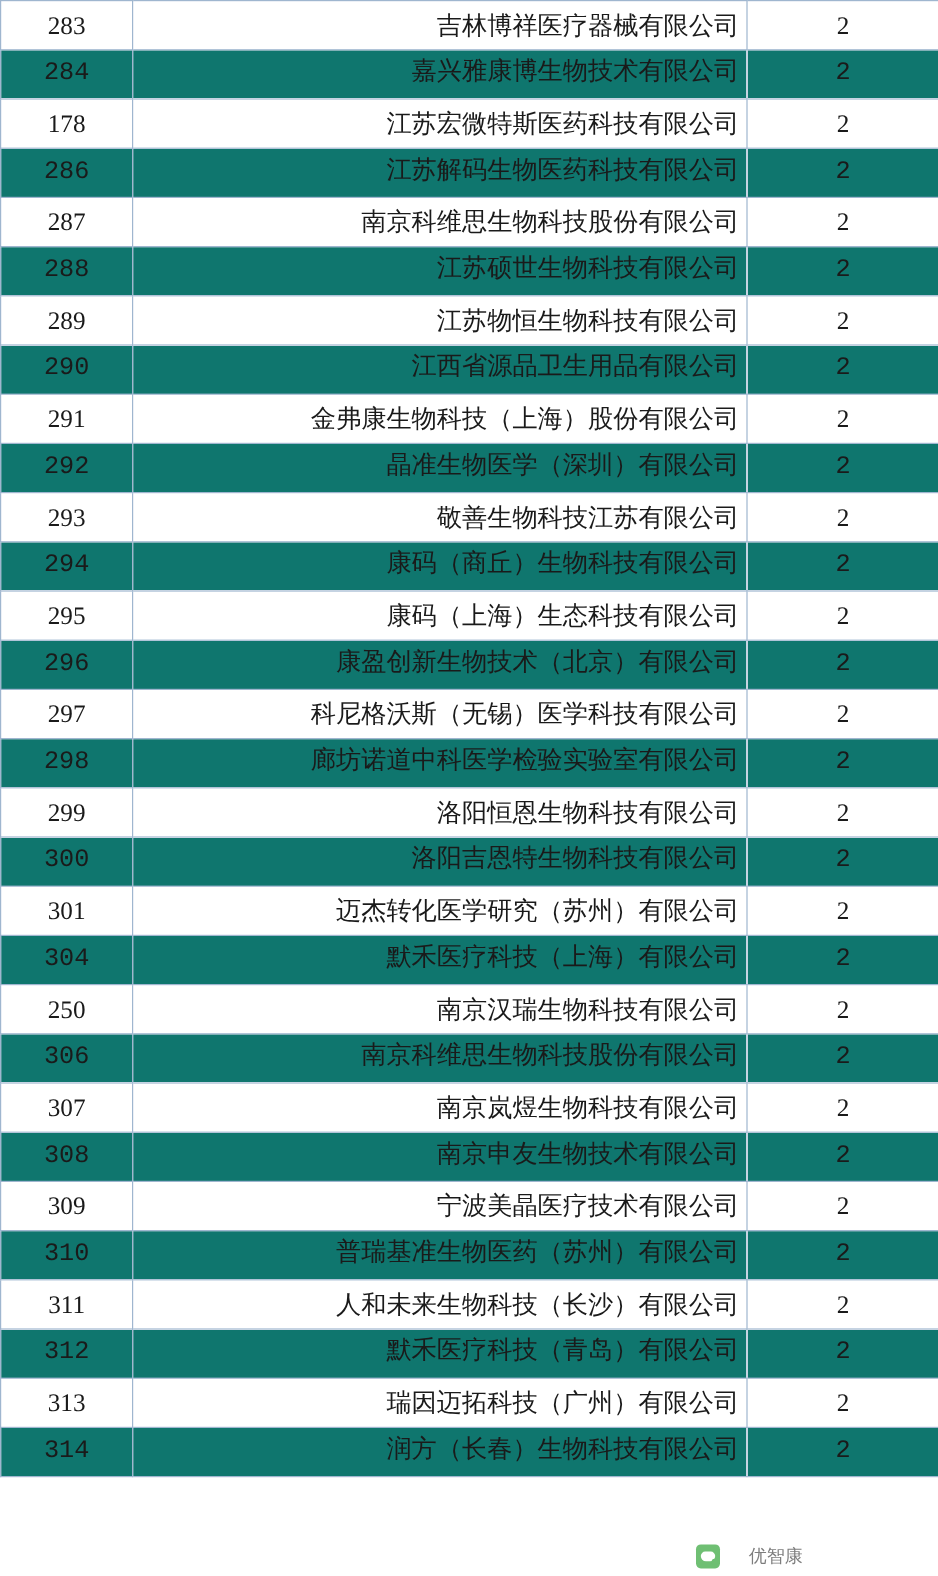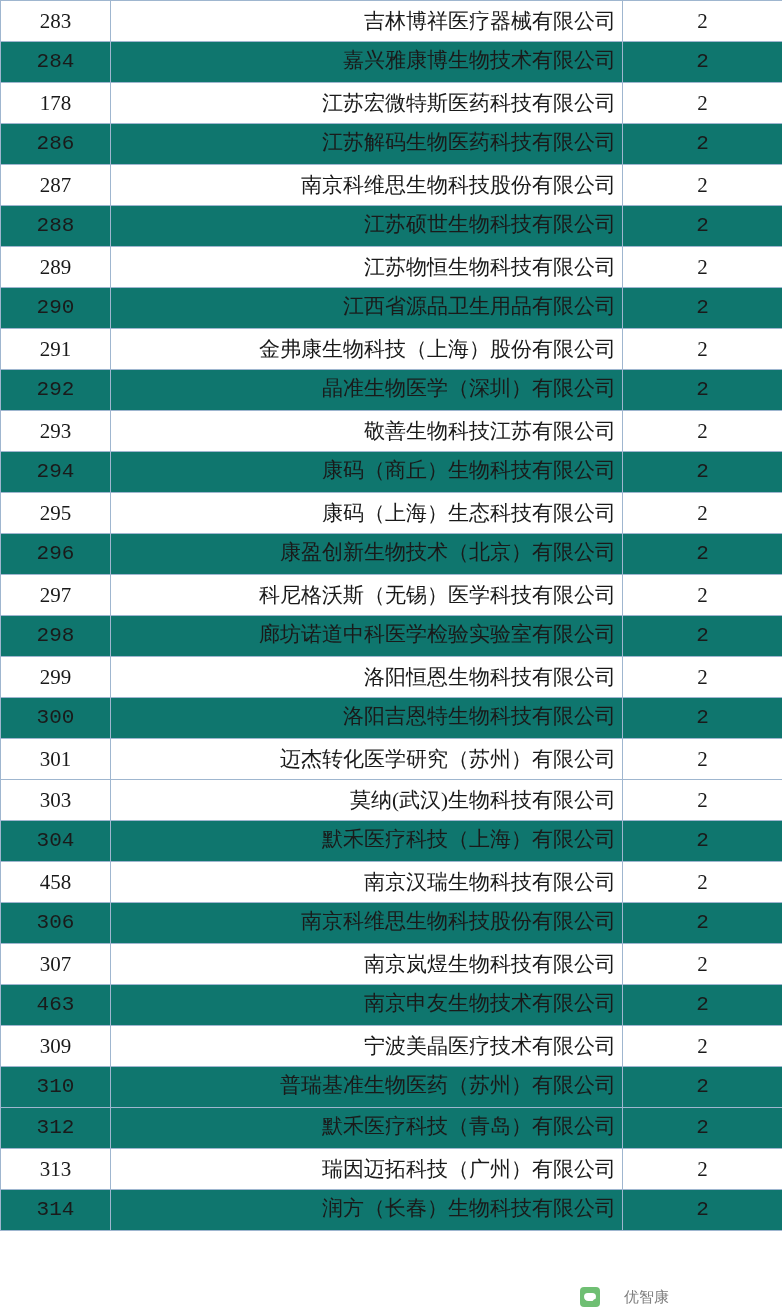--- a/index.html
+++ b/index.html
@@ -199,58 +199,58 @@
         <tr class="row-odd">
           <td class="cell-index">300</td>
           <td class="cell-name">洛阳吉恩特生物科技有限公司</td>
           <td class="cell-count">2</td>
         </tr>
         <tr class="row-even">
           <td class="cell-index">301</td>
           <td class="cell-name">迈杰转化医学研究（苏州）有限公司</td>
           <td class="cell-count">2</td>
         </tr>
-        <tr class="row-even">
-          <td class="cell-index">303</td>
-          <td class="cell-name">莫纳(武汉)生物科技有限公司</td>
-          <td class="cell-count">2</td>
-        </tr>
         <tr class="row-odd">
           <td class="cell-index">304</td>
           <td class="cell-name">默禾医疗科技（上海）有限公司</td>
           <td class="cell-count">2</td>
         </tr>
         <tr class="row-even">
-          <td class="cell-index">458</td>
+          <td class="cell-index">250</td>
           <td class="cell-name">南京汉瑞生物科技有限公司</td>
           <td class="cell-count">2</td>
         </tr>
         <tr class="row-odd">
           <td class="cell-index">306</td>
           <td class="cell-name">南京科维思生物科技股份有限公司</td>
           <td class="cell-count">2</td>
         </tr>
         <tr class="row-even">
           <td class="cell-index">307</td>
           <td class="cell-name">南京岚煜生物科技有限公司</td>
           <td class="cell-count">2</td>
         </tr>
         <tr class="row-odd">
-          <td class="cell-index">463</td>
+          <td class="cell-index">308</td>
           <td class="cell-name">南京申友生物技术有限公司</td>
           <td class="cell-count">2</td>
         </tr>
         <tr class="row-even">
           <td class="cell-index">309</td>
           <td class="cell-name">宁波美晶医疗技术有限公司</td>
           <td class="cell-count">2</td>
         </tr>
         <tr class="row-odd">
           <td class="cell-index">310</td>
           <td class="cell-name">普瑞基准生物医药（苏州）有限公司</td>
+          <td class="cell-count">2</td>
+        </tr>
+        <tr class="row-even">
+          <td class="cell-index">311</td>
+          <td class="cell-name">人和未来生物科技（长沙）有限公司</td>
           <td class="cell-count">2</td>
         </tr>
         <tr class="row-odd">
           <td class="cell-index">312</td>
           <td class="cell-name">默禾医疗科技（青岛）有限公司</td>
           <td class="cell-count">2</td>
         </tr>
         <tr class="row-even">
           <td class="cell-index">313</td>
           <td class="cell-name">瑞因迈拓科技（广州）有限公司</td>

